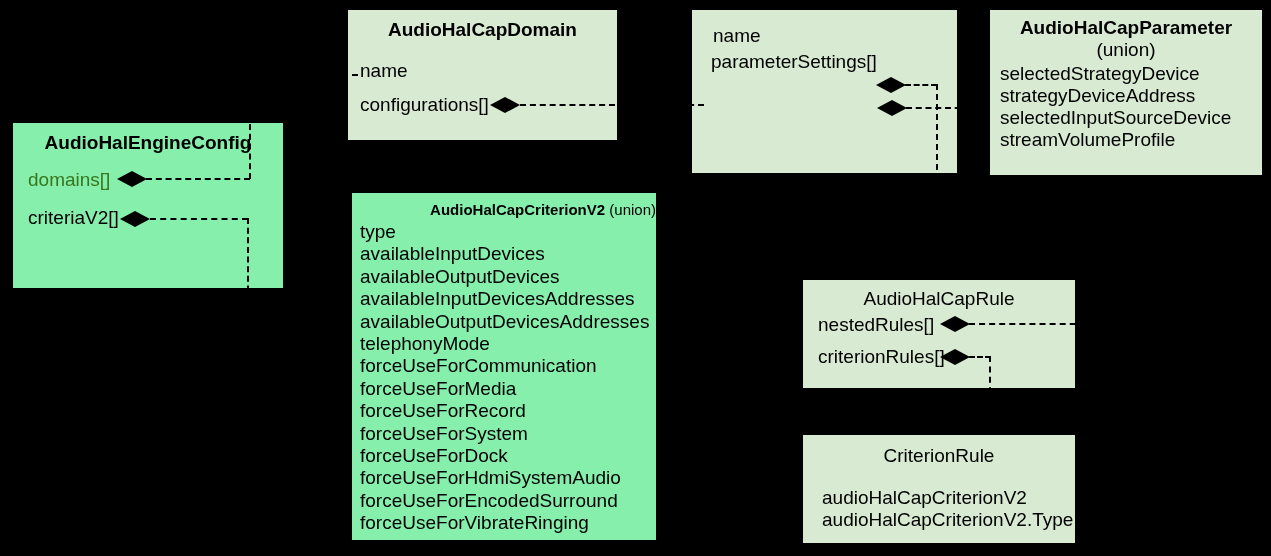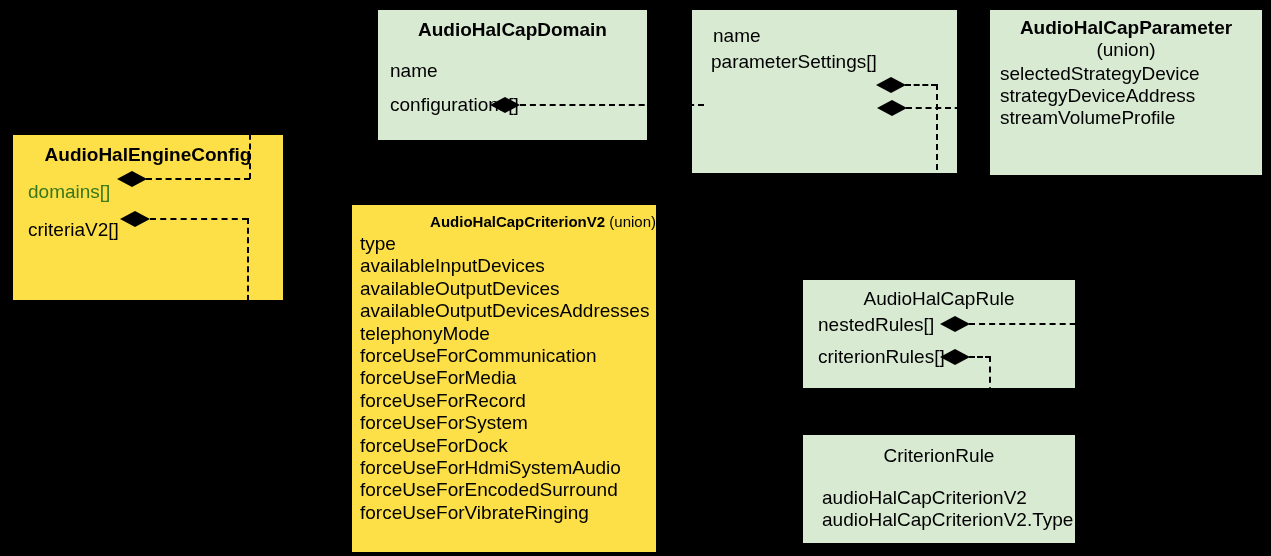--- a/index.html
+++ b/index.html
@@ -11,21 +11,21 @@
     overflow: hidden;
     font-family: "Liberation Sans", sans-serif;
     color: #000000;
   }
   .box {
     position: absolute;
     z-index: 1;
     box-sizing: border-box;
   }
   .fill-green { background: #d9ead3; }
-  .fill-gray  { background: #fde047; margin-top: 12px; }
+  .fill-gray  { background: #86efac; }
   .title {
     font-size: 19px;
     line-height: 22px;
     text-align: center;
     white-space: nowrap;
   }
   .b { font-weight: bold; }
   .field {
     font-size: 19px;
     line-height: 22px;
@@ -64,48 +64,50 @@
 <body>
 
 <div id="canvas">
 
   <div class="box fill-gray" style="left:13px; top:123px; width:270px; height:165px; padding-top:9px;">
     <div class="title b">AudioHalEngineConfig</div>
     <div class="field green-text" style="margin:15px 0 0 15px;">domains[]</div>
     <div class="field" style="margin:16px 0 0 15px;">criteriaV2[]</div>
   </div>
 
-  <div class="box fill-green" style="left:378px; top:10px; width:269px; height:130px; padding-top:9px;">
+  <div class="box fill-green" style="left:348px; top:10px; width:269px; height:130px; padding-top:9px;">
     <div class="title b">AudioHalCapDomain</div>
     <div class="field" style="margin:19px 0 0 12px;">name</div>
     <div class="field" style="margin:12px 0 0 12px;">configurations[]</div>
   </div>
 
   <div class="box fill-green" style="left:692px; top:10px; width:265px; height:163px; padding-top:8px;">
     <div class="field" style="margin:7px 0 0 21px;">name</div>
     <div class="field" style="margin:4px 0 0 19px;">parameterSettings[]</div>
   </div>
 
   <div class="box fill-green" style="left:990px; top:10px; width:272px; height:165px; padding-top:7px;">
     <div class="title b">AudioHalCapParameter</div>
     <div class="title">(union)</div>
     <div class="field" style="margin:2px 0 0 10px;">selectedStrategyDevice</div>
     <div class="field" style="margin-left:10px;">strategyDeviceAddress</div>
+    <div class="field" style="margin-left:10px;">selectedInputSourceDevice</div>
     <div class="field" style="margin-left:10px;">streamVolumeProfile</div>
   </div>
 
   <div class="box fill-gray" style="left:352px; top:193px; width:304px; height:347px; padding-top:6px;">
     <div class="v2title" style="padding-left:10px;">
       <span class="b">AudioHalCapCriterionV2</span>
       <span>(union)</span>
     </div>
     <div class="v2fields" style="padding-left:8px;">
       <div class="field">type</div>
       <div class="field">availableInputDevices</div>
       <div class="field">availableOutputDevices</div>
+      <div class="field">availableInputDevicesAddresses</div>
       <div class="field">availableOutputDevicesAddresses</div>
       <div class="field">telephonyMode</div>
       <div class="field">forceUseForCommunication</div>
       <div class="field">forceUseForMedia</div>
       <div class="field">forceUseForRecord</div>
       <div class="field">forceUseForSystem</div>
       <div class="field">forceUseForDock</div>
       <div class="field">forceUseForHdmiSystemAudio</div>
       <div class="field">forceUseForEncodedSurround</div>
       <div class="field">forceUseForVibrateRinging</div>

